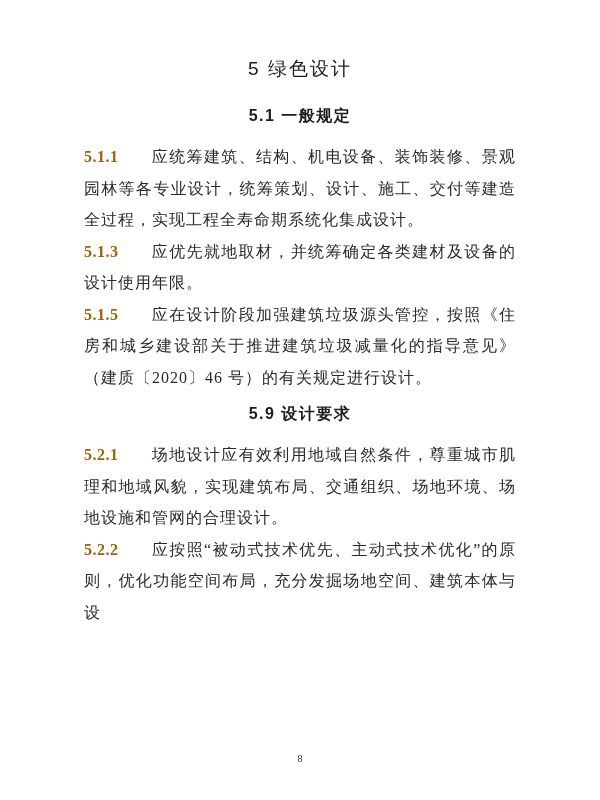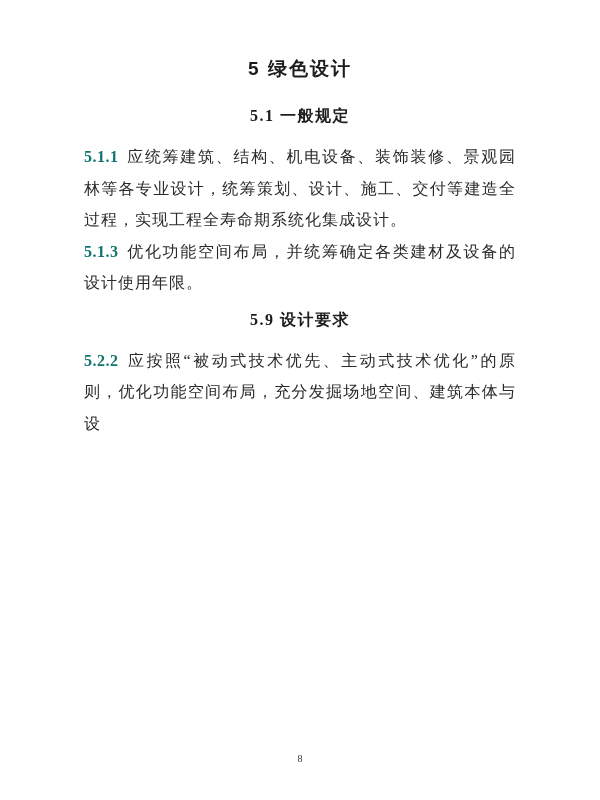--- a/index.html
+++ b/index.html
@@ -14,49 +14,49 @@
     overflow: hidden;
   }
   .content {
     padding: 54px 84px 0 84px;
   }
   .doc-title {
     margin: 0 0 17px 0;
     text-align: center;
     font-size: 19px;
     line-height: 30px;
-    font-weight: bold;
+    font-weight: normal;
     letter-spacing: 2px;
     font-family: "Liberation Sans", "DejaVu Sans", sans-serif;
     color: #1c1c1c;
   }
   .section-heading {
     margin: 6px 0 10px 0;
     text-align: center;
     font-size: 16px;
     line-height: 30px;
     font-weight: bold;
     letter-spacing: 1.5px;
-    font-family: Liberation Serif, serif;
+    font-family: Liberation Sans, sans-serif;
     color: #1c1c1c;
   }
   .clause {
     margin: 0;
     font-size: 16px;
     line-height: 31.5px;
     letter-spacing: 1px;
     text-align: justify;
     text-justify: inter-character;
     color: #2a2a2a;
   }
   .clause-num {
     font-weight: bold;
     letter-spacing: 0.5px;
-    margin-right: 8px;
-    color: #0f766e;
+    margin-right: 33px;
+    color: #a16207;
     white-space: nowrap;
   }
   .page-number {
     position: absolute;
     left: 0;
     right: 0;
     bottom: 36px;
     text-align: center;
     font-size: 10px;
     color: #333333;
@@ -70,25 +70,31 @@
   <div class="content">
 
     <h1 class="doc-title">5 绿色设计</h1>
 
     <h2 class="section-heading">5.1 一般规定</h2>
 
     <p class="clause">
       <span class="clause-num">5.1.1</span><span>应统筹建筑、结构、机电设备、装饰装修、景观园林等各专业设计，统筹策划、设计、施工、交付等建造全过程，实现工程全寿命期系统化集成设计。</span>
     </p>
     <p class="clause">
-      <span class="clause-num">5.1.3</span><span>优化功能空间布局，并统筹确定各类建材及设备的设计使用年限。</span>
+      <span class="clause-num">5.1.3</span><span>应优先就地取材，并统筹确定各类建材及设备的设计使用年限。</span>
+    </p>
+    <p class="clause">
+      <span class="clause-num">5.1.5</span><span>应在设计阶段加强建筑垃圾源头管控，按照《住房和城乡建设部关于推进建筑垃圾减量化的指导意见》（建质〔2020〕46 号）的有关规定进行设计。</span>
     </p>
 
     <h2 class="section-heading">5.9 设计要求</h2>
 
+    <p class="clause">
+      <span class="clause-num">5.2.1</span><span>场地设计应有效利用地域自然条件，尊重城市肌理和地域风貌，实现建筑布局、交通组织、场地环境、场地设施和管网的合理设计。</span>
+    </p>
     <p class="clause">
       <span class="clause-num">5.2.2</span><span>应按照“被动式技术优先、主动式技术优化”的原则，优化功能空间布局，充分发掘场地空间、建筑本体与设</span>
     </p>
 
   </div>
 
   <div class="page-number">8</div>
 </div>
 
 </body></html>

